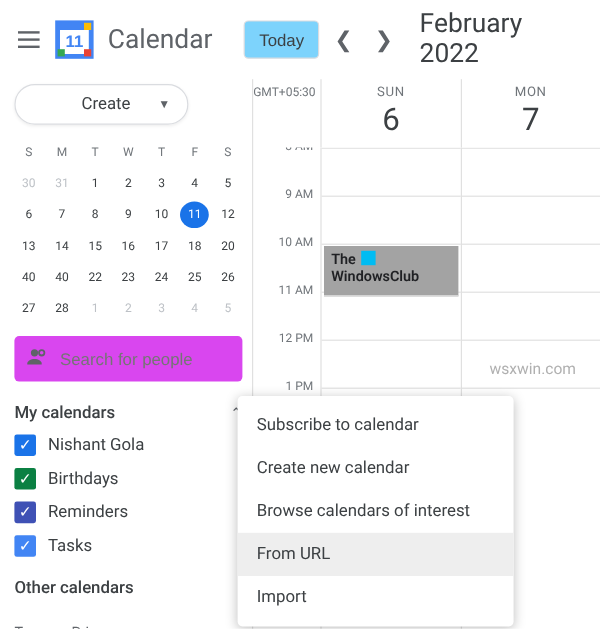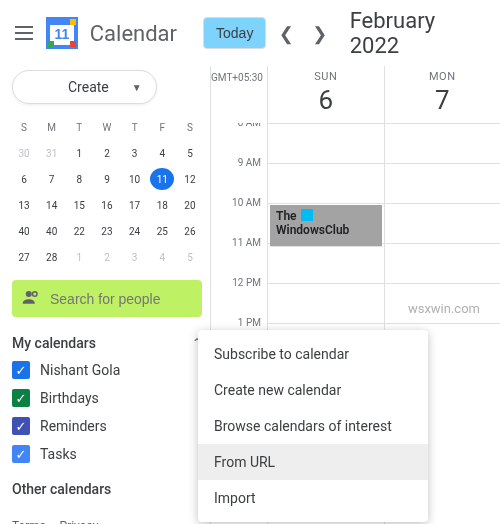--- a/index.html
+++ b/index.html
@@ -17,21 +17,21 @@
   .sidebar { width:210px; padding:4px 8px 0 12px; flex-shrink:0;}
   .create-btn { display:inline-flex; align-items:center; gap:23px; border:1px solid #dadce0; border-radius:24px; padding:8px 14px; box-shadow:0 1px 3px rgba(0,0,0,0.08); font-size:14px; color:#3c4043; margin-bottom:10px;}
   .plus { font-size:22px; line-height:0; font-weight:500; background: conic-gradient(#ea4335 0 25%, #4285f4 0 50%, #34a853 0 75%, #fbbc04 0 100%); -webkit-background-clip:text; color:transparent; width:18px; text-align:center;}
   .dd-caret { font-size:10px; color:#5f6368;}
   .mini { font-size:10px; color:#3c4043; }
   .mini-row { display:flex; justify-content:space-between; padding:2px 0;}
   .mini-cell { width:24px; height:22px; display:flex; align-items:center; justify-content:center; border-radius:50%; font-size:10px;}
   .mini-head { color:#70757a; font-size:10px;}
   .mini-today { background:#1a73e8; color:#fff;}
   .mini-dim { color:#bdc1c6;}
-  .search-row { display:flex; align-items:center; background:#bef264; border-radius:4px; padding:8px 10px; gap:10px; margin-top:10px; color:#5f6368;}
+  .search-row { display:flex; align-items:center; background:#d946ef; border-radius:4px; padding:8px 10px; gap:10px; margin-top:10px; color:#5f6368;}
   .search-row input { border:none; background:transparent; outline:none; font-size:14px; color:#3c4043; width:100%;}
   .sect-head { display:flex; align-items:center; justify-content:space-between; margin-top:18px; font-size:14px; color:#3c4043; font-weight:500;}
   .cal-item { display:flex; align-items:center; gap:10px; margin-top:10px; font-size:14px;}
   .chk { width:18px; height:18px; border-radius:2px; display:flex; align-items:center; justify-content:center; color:#fff; font-size:13px;}
   .footer-links { margin-top:22px; font-size:12px; color:#5f6368;}
   .main { flex:1; border-left:1px solid #e0e0e0; display:flex; flex-direction:column; min-width:0;}
   .day-headers { display:flex; }
   .tzcol { width:56px; text-align:right; font-size:10px; color:#70757a; padding:6px 6px 0 0;}
   .daycol { flex:1; text-align:center; border-left:1px solid #e0e0e0; padding:4px 0 8px;}
   .dow { font-size:11px; color:#70757a; letter-spacing:0.5px;}

